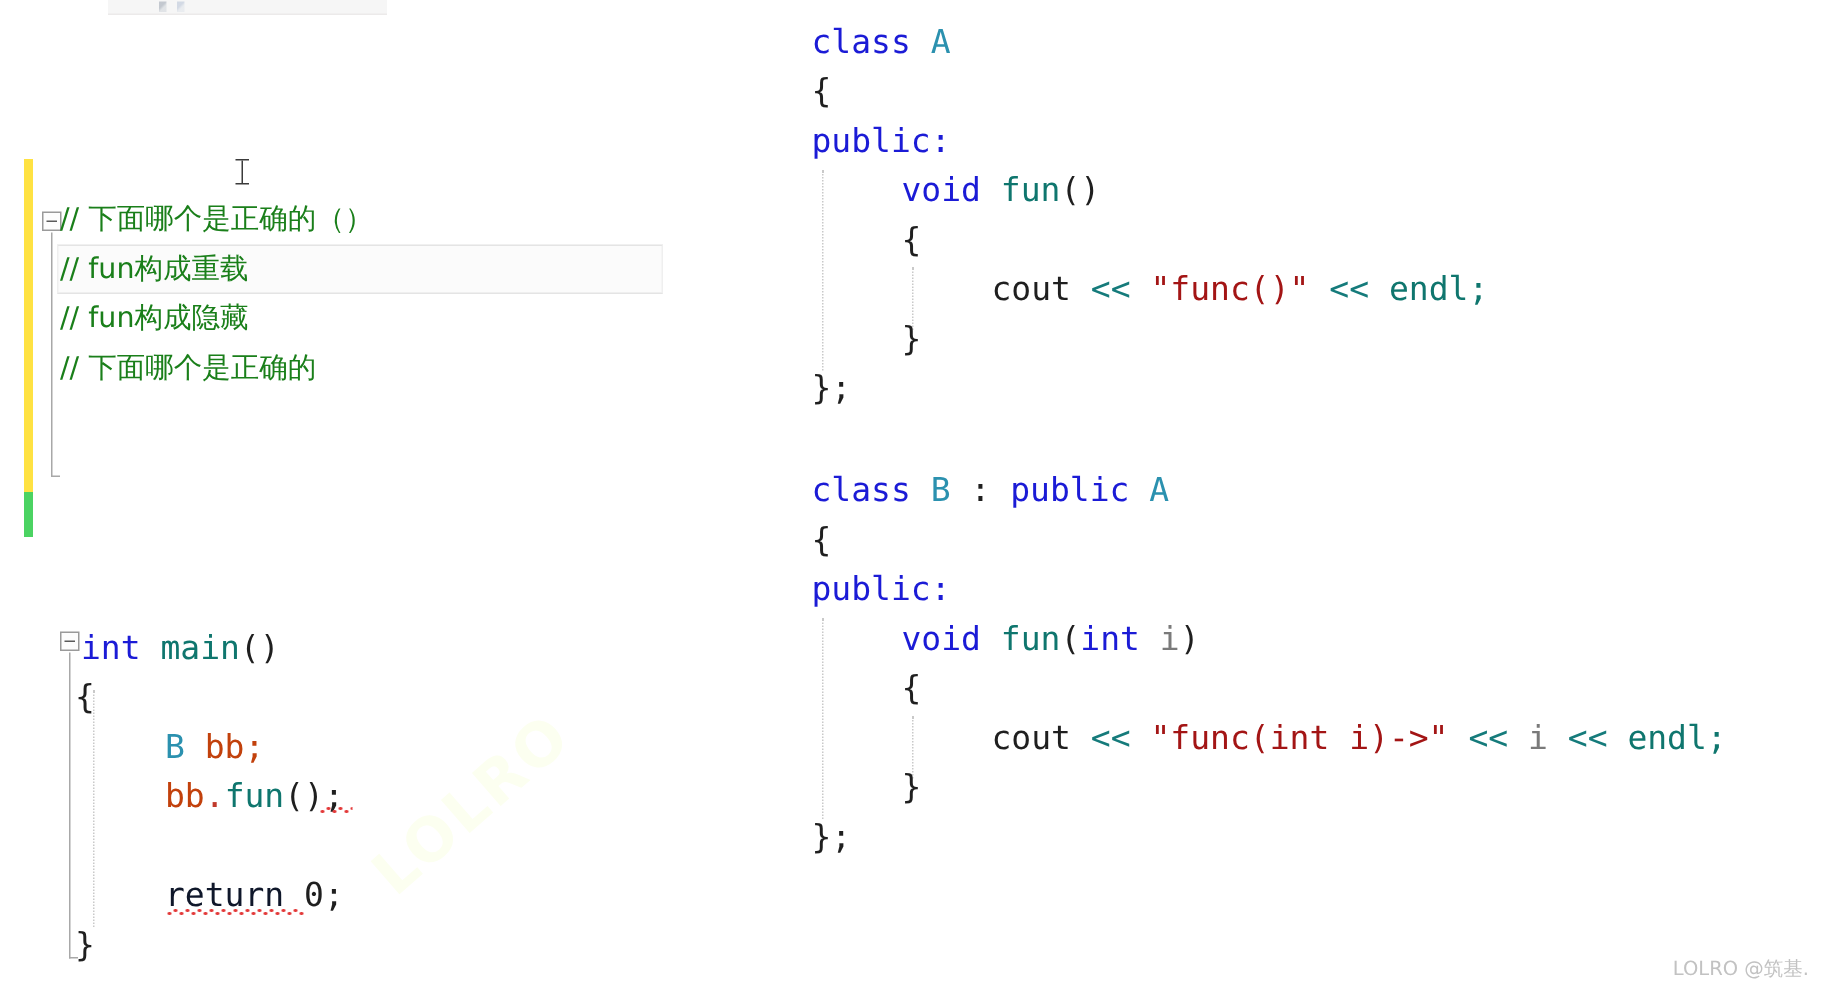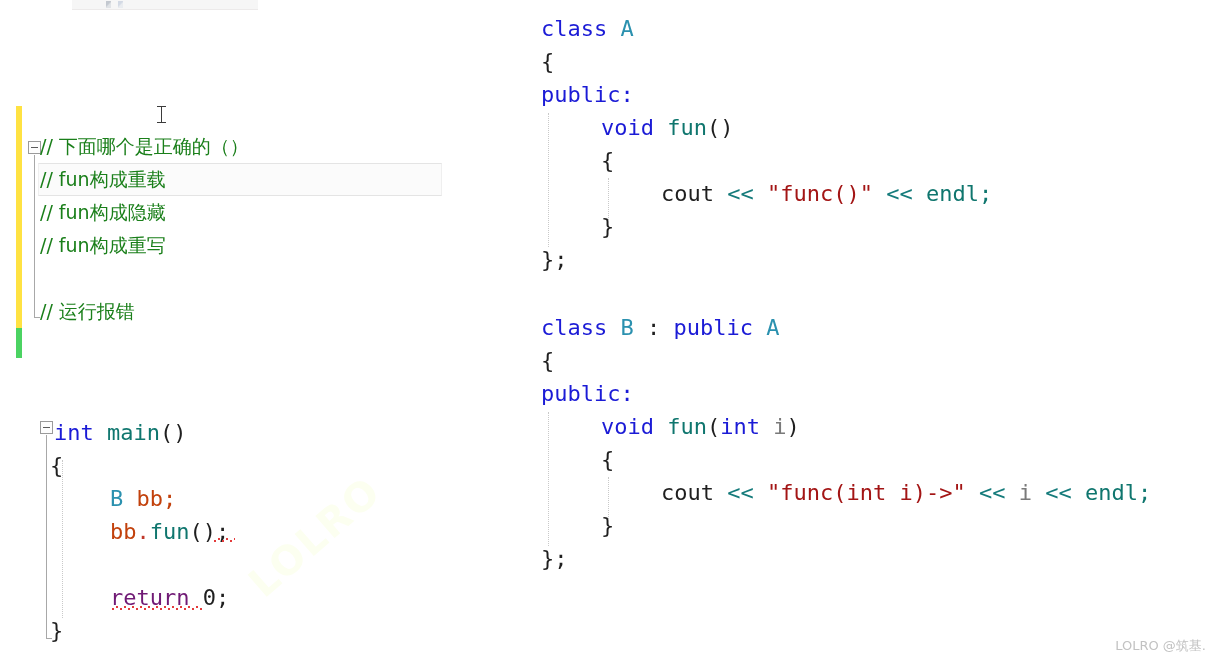--- a/index.html
+++ b/index.html
@@ -124,21 +124,21 @@
   
   .t-comment  { color: #1a7f1a; }
   .t-keyword  { color: #1b1bd6; }
   .t-type     { color: #2b91af; }
   .t-func     { color: #0f766e; }
   .t-string   { color: #a31515; }
   .t-op       { color: #157b7b; }
   .t-plain    { color: #1f1f1f; }
   .t-ident    { color: #c2410c; }
   .t-dot      { color: #c0392b; }
-  .t-ctrl     { color: #701a75; }
+  .t-ctrl     { color: #0f172a; }
   .t-var      { color: #7a7a7a; }
   .t-num      { color: #1f1f1f; }
 
   
   .squiggle {
     position: absolute;
     height: 4px;
     background-image:
       radial-gradient(circle at 2px 3px, #e33b3b 1.1px, transparent 1.3px),
       radial-gradient(circle at 6px 1px, #e33b3b 1.1px, transparent 1.3px);
@@ -213,24 +213,23 @@
 
   <div class="collapse-box" style="left:28px; top:141px;"></div>
   <div class="outline-rule" style="left:34px; top:155px; height:163px;"></div>
 
   <div class="code-line cjk" style="left:40px; top:130px;"><span class="t-comment">//</span><span class="t-comment"> </span><span class="t-comment">下面哪个是正确的（）</span></div>
 
   <div class="code-line cjk" style="left:40px; top:163px;"><span class="t-comment">//</span><span class="t-comment"> </span><span class="t-comment">fun构成重载</span></div>
 
   <div class="code-line cjk" style="left:40px; top:196px;"><span class="t-comment">//</span><span class="t-comment"> </span><span class="t-comment">fun构成隐藏</span></div>
 
-  <div class="code-line cjk" style="left:40px; top:229px;"><span class="t-comment">//</span><span class="t-comment"> </span><span class="t-comment">fun构成重写</span></div>
-
-
-  <div class="code-line cjk" style="left:40px; top:295px;"><span class="t-comment">//</span><span class="t-comment"> </span><span class="t-comment">运行报错</span></div>
+  <div class="code-line cjk" style="left:40px; top:229px;"><span class="t-comment">//</span><span class="t-comment"> </span><span class="t-comment">下面哪个是正确的</span></div>
+
+
 
   <div class="ibeam" style="left:157px; top:106px;">
     <span class="cap top"></span>
     <span class="cap bot"></span>
   </div>
 
   <div class="collapse-box" style="left:40px; top:421px;"></div>
   <div class="outline-rule" style="left:46px; top:435px; height:204px;"></div>
   <div class="indent-guide" style="left:62px; top:460px; height:158px;"></div>
 

